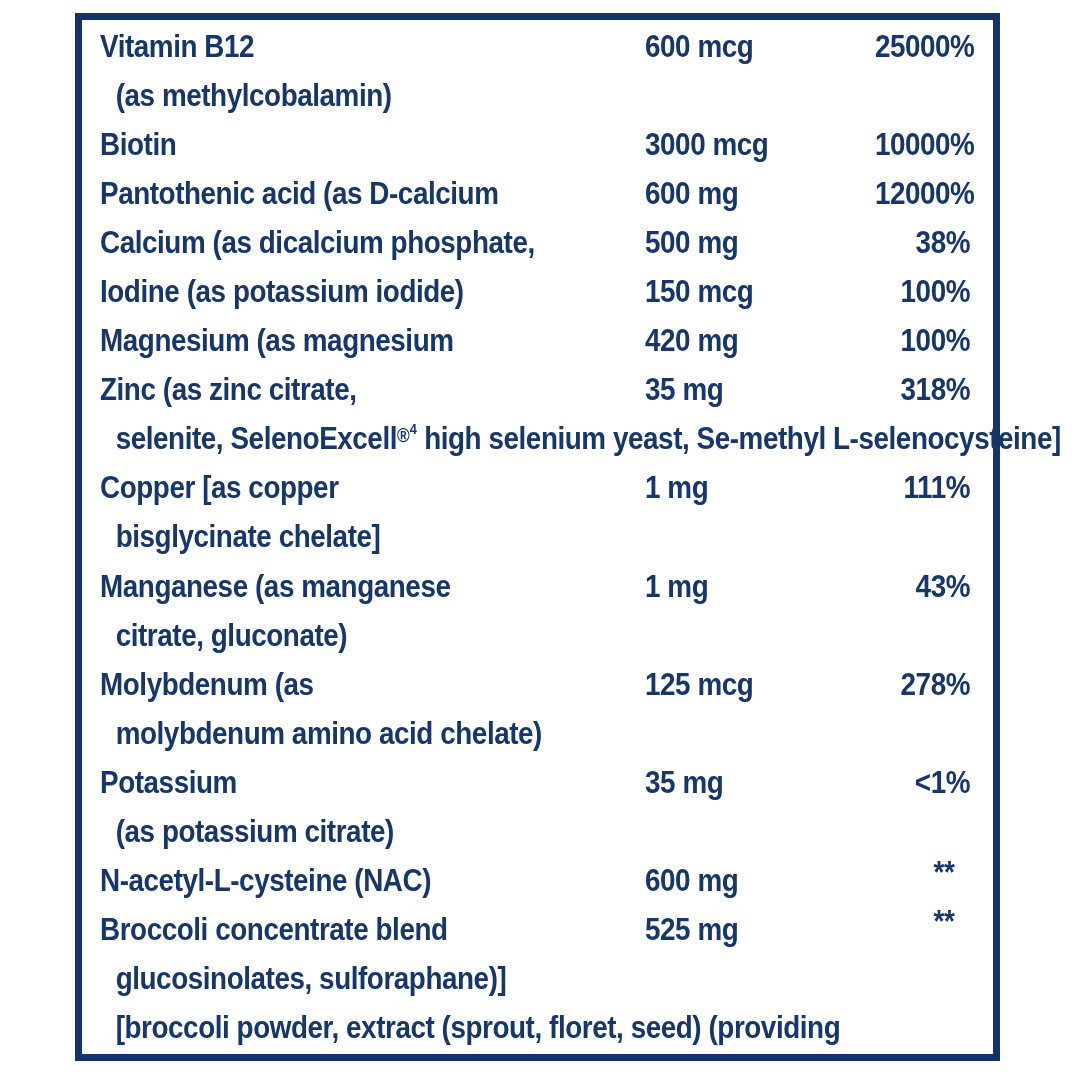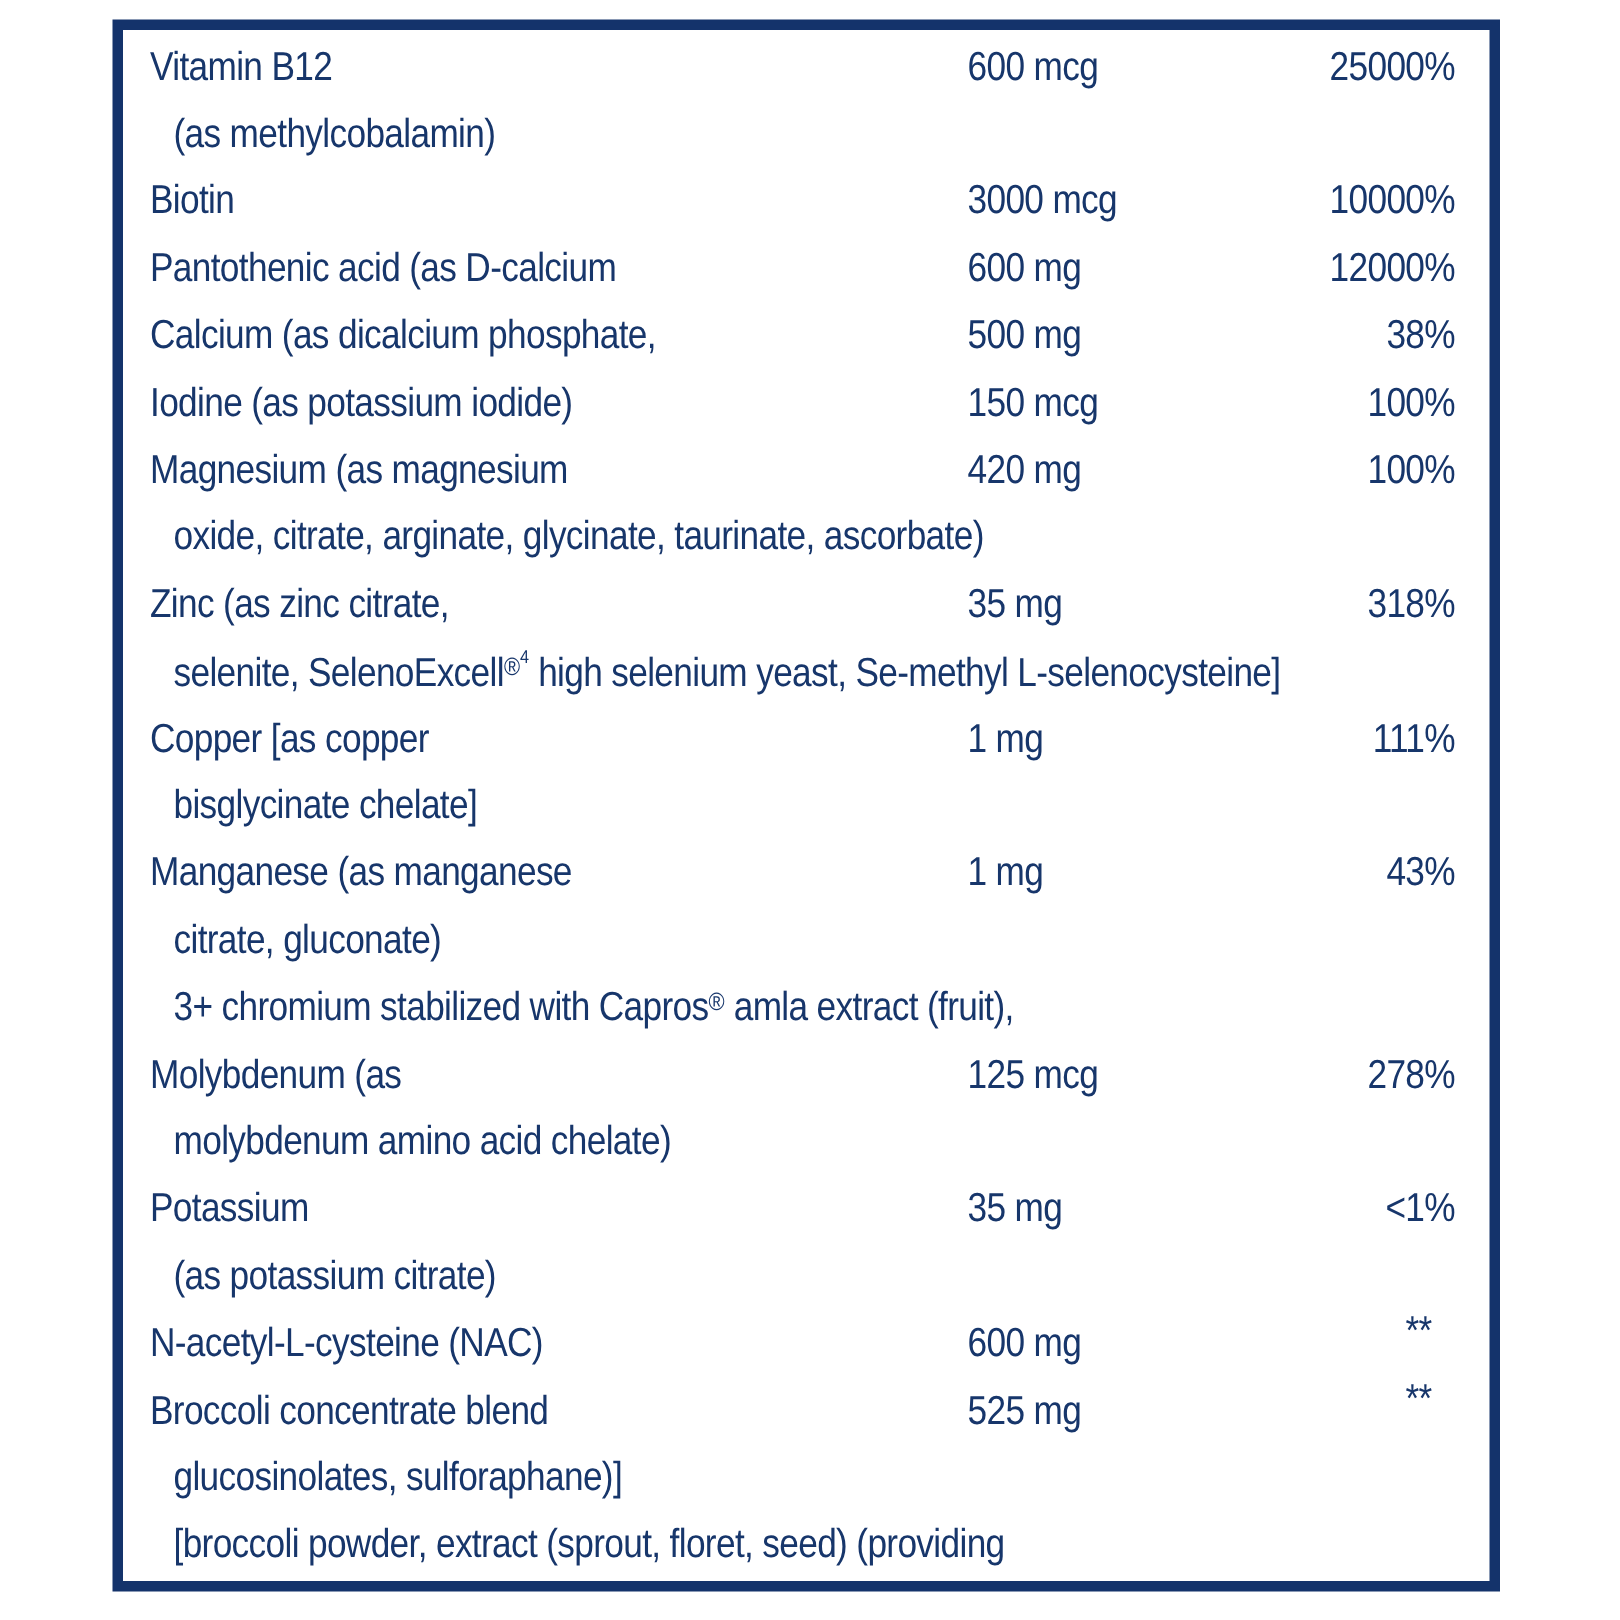--- a/index.html
+++ b/index.html
@@ -26,22 +26,22 @@
     inset: 0;
     display: flex;
     flex-direction: column;
     padding: 2px 23px 2px 18px;
   }
   .row {
     flex: 1;
     display: flex;
     align-items: center;
     color: #17366B;
-    font-weight: 400;
-    font-size: 27px;
+    font-weight: 700;
+    font-size: 32px;
     letter-spacing: -0.5px;
     white-space: nowrap;
   }
   .cell { display: block; }
   .name {
     width: 545px;
     flex: none;
     transform: scaleX(0.87);
     transform-origin: 0 50%;
   }
@@ -120,23 +120,20 @@
       <div class="cell amt">150 mcg</div>
       <div class="cell pct">100%</div>
     </div>
 
     <div class="row">
       <div class="cell name">Magnesium (as magnesium</div>
       <div class="cell amt">420 mg</div>
       <div class="cell pct">100%</div>
     </div>
 
-    <div class="row">
-      <div class="cell contname">oxide, citrate, arginate, glycinate, taurinate, ascorbate)</div>
-    </div>
 
     <div class="row">
       <div class="cell name">Zinc (as zinc citrate,</div>
       <div class="cell amt">35 mg</div>
       <div class="cell pct">318%</div>
     </div>
 
 
 
     <div class="row">
@@ -157,23 +154,20 @@
       <div class="cell name">Manganese (as manganese</div>
       <div class="cell amt">1 mg</div>
       <div class="cell pct">43%</div>
     </div>
 
     <div class="row">
       <div class="cell contname">citrate, gluconate)</div>
     </div>
 
 
-    <div class="row">
-      <div class="cell contname"><span>3+ chromium stabilized with Capros</span><sup class="reg">®</sup><span> amla extract (fruit),</span></div>
-    </div>
 
 
     <div class="row">
       <div class="cell name">Molybdenum (as</div>
       <div class="cell amt">125 mcg</div>
       <div class="cell pct">278%</div>
     </div>
 
     <div class="row">
       <div class="cell contname">molybdenum amino acid chelate)</div>

